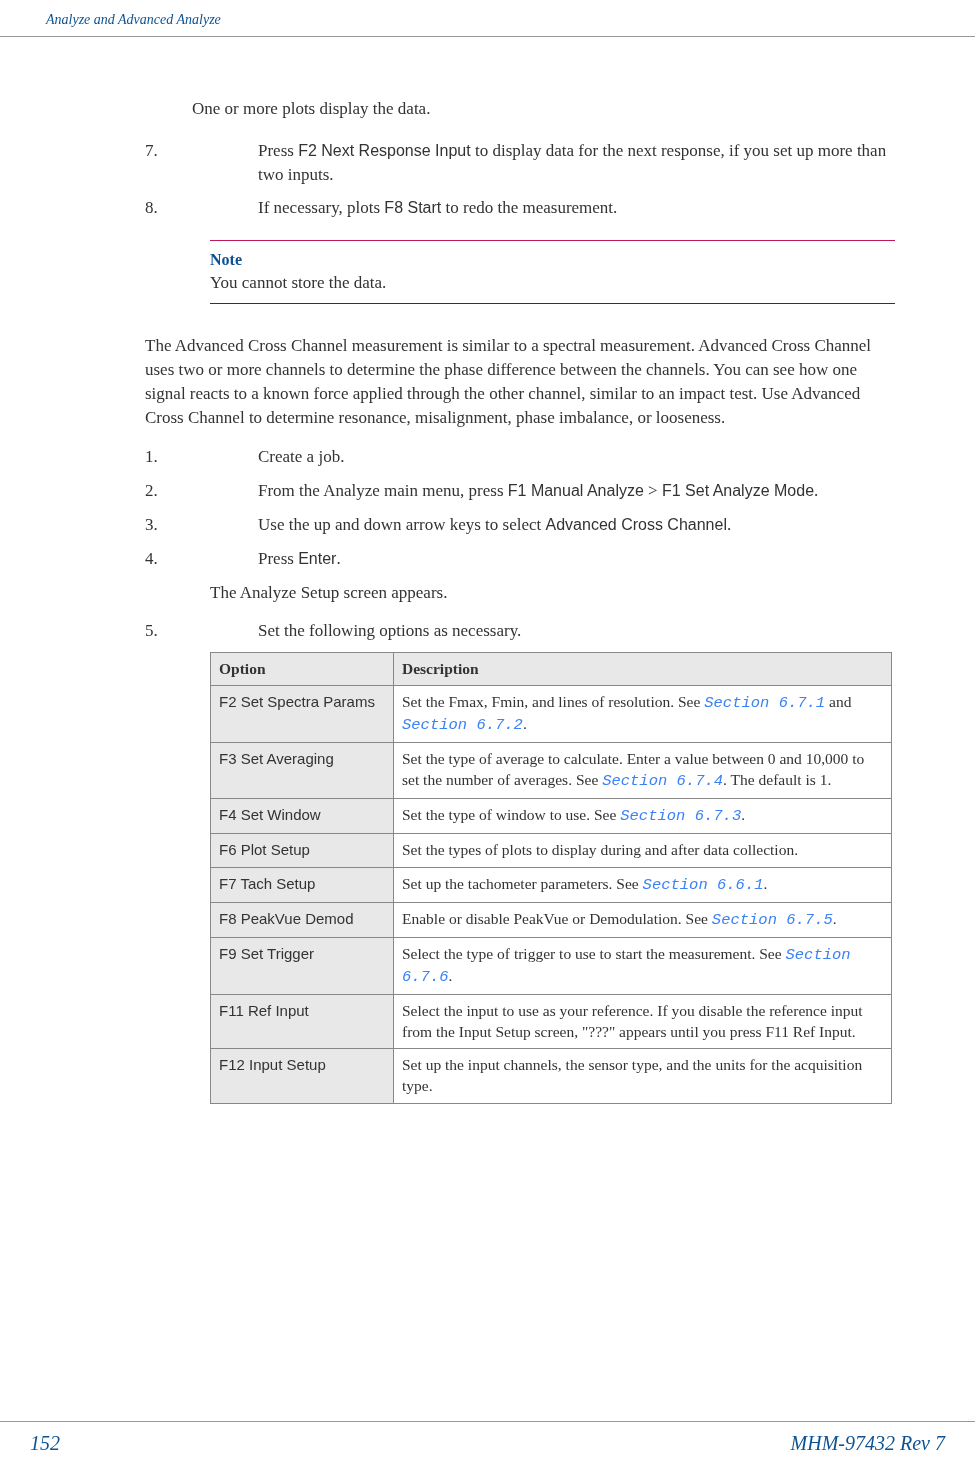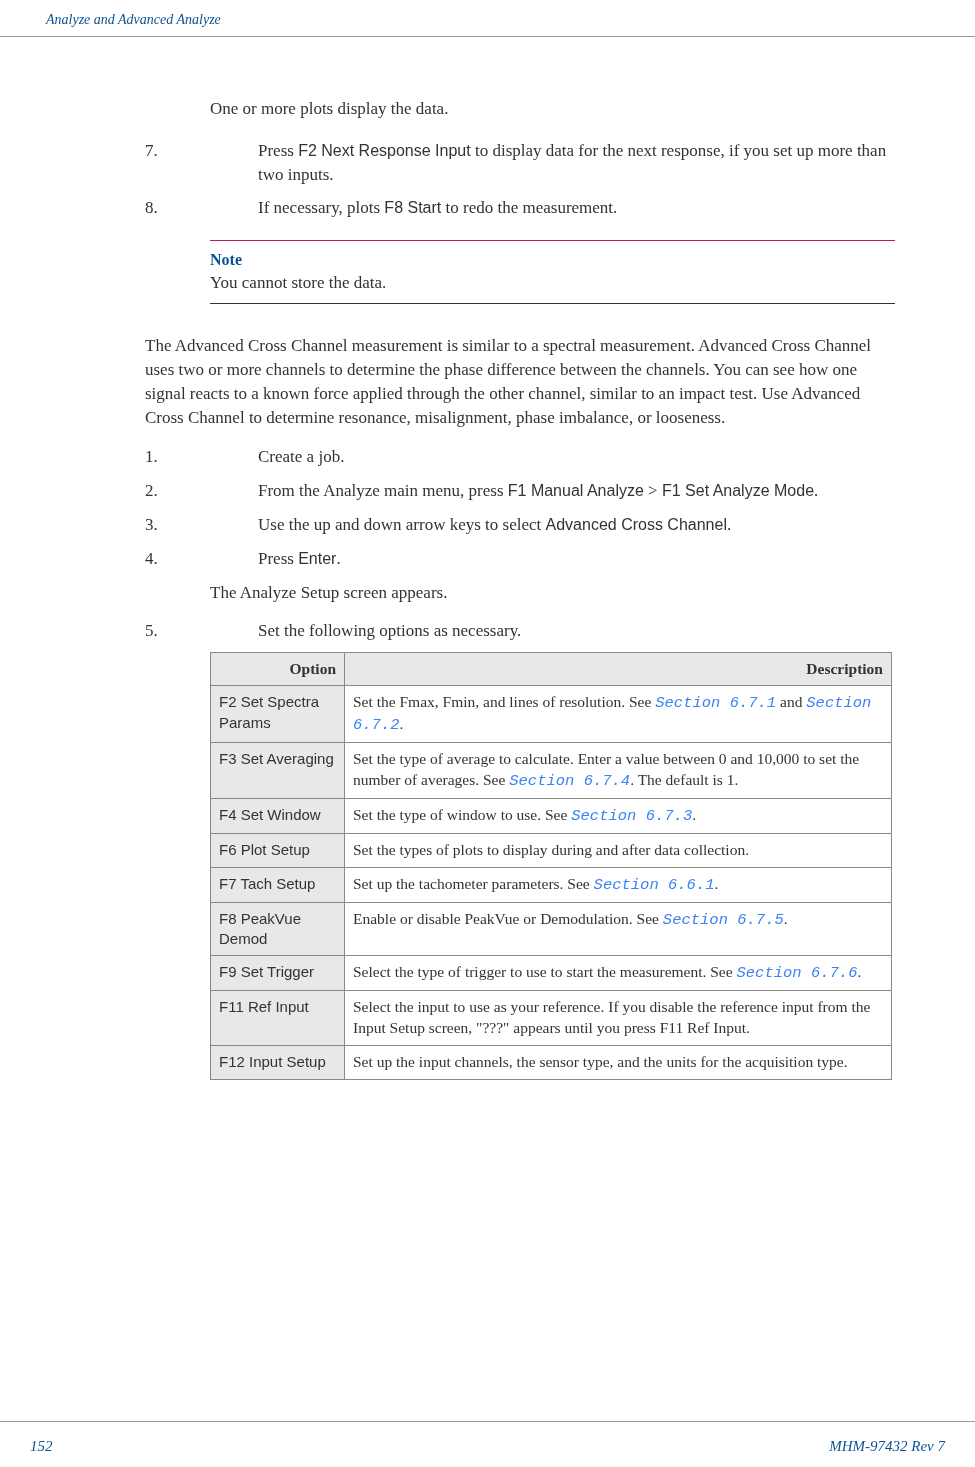--- a/index.html
+++ b/index.html
@@ -17,21 +17,21 @@
       font-size: 14px;
       font-style: italic;
       padding: 12px 30px 8px 46px;
       border-bottom: 1px solid #999;
       margin-bottom: 60px;
     }
     .content {
       padding: 0 80px 0 145px;
     }
     .body-text {
-      margin-left: 65px;
+      margin-left: 47px;
       font-size: 17px;
       line-height: 1.4;
       margin-bottom: 18px;
       color: #333;
     }
     .ol-item {
       display: flex;
       margin-bottom: 10px;
       font-size: 17px;
       line-height: 1.4;
@@ -104,55 +104,55 @@
     }
     table.options {
       border-collapse: collapse;
       margin-left: 65px;
       width: 682px;
       font-size: 15.5px;
       margin-top: 6px;
     }
     table.options th {
       background: #e8e8e8;
-      text-align: right;
+      text-align: left;
       font-weight: bold;
       padding: 7px 8px;
       border: 1px solid #888;
       font-family: Georgia, serif;
     }
     table.options td {
       padding: 6px 8px;
       border: 1px solid #888;
       vertical-align: top;
       line-height: 1.35;
     }
     table.options td.opt {
       background: #e8e8e8;
       font-family: Arial, Helvetica, sans-serif;
-      width: 134px;
+      width: 183px;
       font-size: 15px;
     }
     .link {
       color: #3b82f6;
       font-style: italic;
       font-family: Liberation Mono, monospace;
     }
     .footer {
       position: absolute;
       bottom: 12px;
       left: 0;
       right: 0;
       border-top: 1px solid #999;
-      padding: 16px 30px 0 30px;
+      padding: 10px 30px 0 30px;
       display: flex;
       justify-content: space-between;
       color: #0b5394;
       font-style: italic;
-      font-size: 15px;
+      font-size: 20px;
       align-items: center;
     }
   </style>
 </head>
 <body>
 
 <div class="page-header">
   <span>Analyze and Advanced Analyze</span>
 </div>
 

